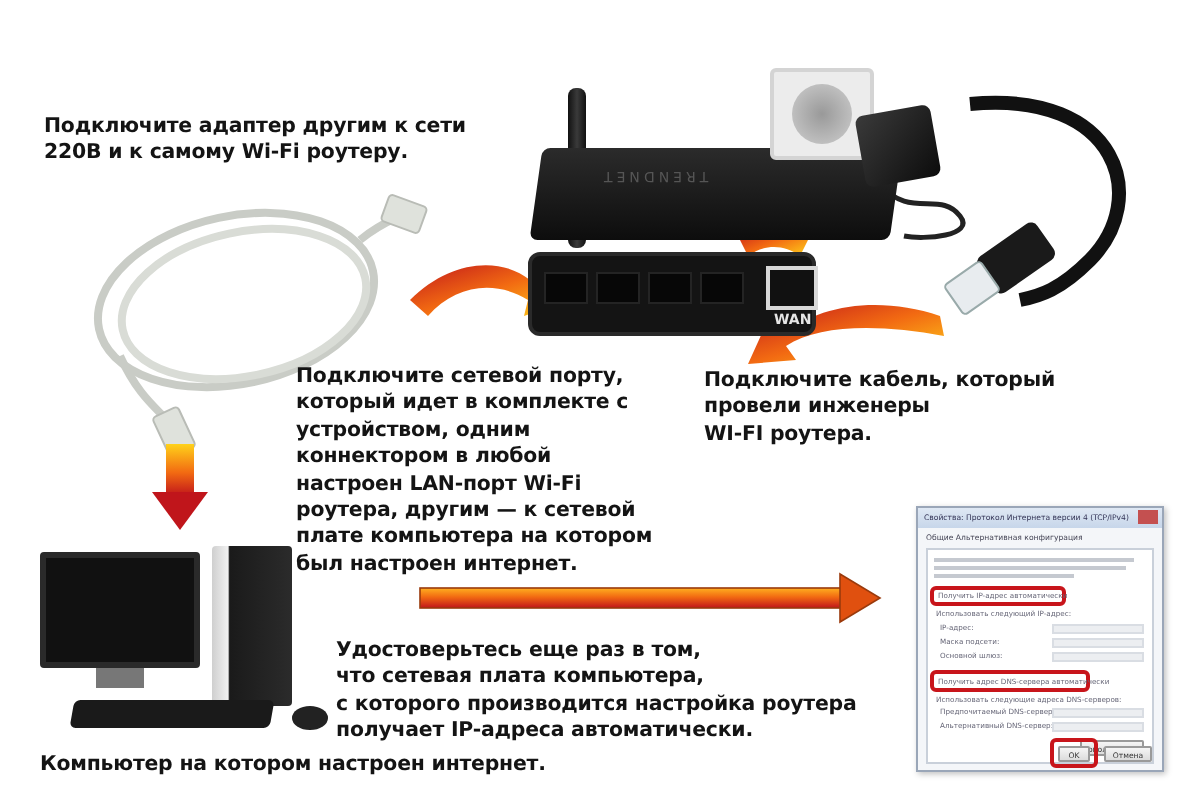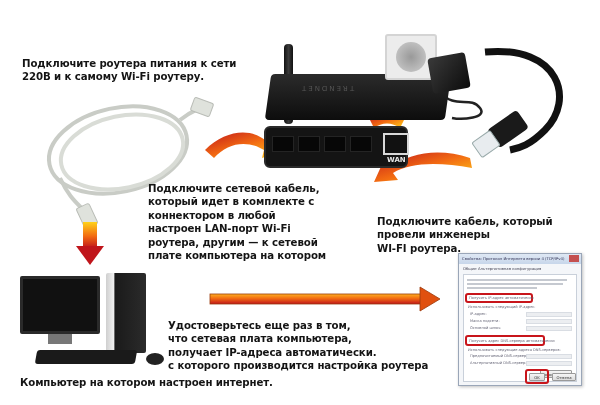--- a/index.html
+++ b/index.html
@@ -45,21 +45,21 @@
   .dialog-line { height: 2px; background: #c5c9d0; }
   .hl { border: 2.5px solid #c8151b; border-radius: 3px; }
   .dialog-field { height: 5px; background: #eceef1; border: 1px solid #d9dde3; }
   .dialog-btn { height: 8px; background: linear-gradient(#f5f5f5,#dcdcdc); border: 1px solid #9a9a9a; border-radius: 1px; font-size: 3.8px; line-height: 7px; text-align: center; color: #333; }
   .tiny { font-size: 3.6px; color: #667; white-space: nowrap; }
 </style>
 </head>
 <body>
 
 <div class="abs txt" style="left:22px; top:57px;">
-  <span>Подключите роутера питания к сети</span>
+  <span>Подключите адаптер другим к сети</span>
   <span>220В и к самому Wi-Fi роутеру.</span>
 </div>
 
 <svg width="600" height="405">
   <defs>
     <linearGradient id="gArrowV" x1="0" y1="0" x2="0" y2="1">
       <stop offset="0" stop-color="#ffd21a"></stop>
       <stop offset="0.55" stop-color="#f26a12"></stop>
       <stop offset="1" stop-color="#c0151b"></stop>
     </linearGradient>
@@ -121,45 +121,47 @@
   <div class="abs wan-port"></div>
   <div class="abs wan-label">WAN</div>
 </div>
 
 <div class="abs socket">
   <div class="abs socket-in"></div>
 </div>
 <div class="abs adapter"></div>
 
 <div class="abs txt" style="left:148px; top:182px;">
-  <span>Подключите сетевой кабель,</span>
+  <span>Подключите сетевой порту,</span>
   <span>который идет в комплекте с</span>
+  <span>устройством, одним</span>
   <span>коннектором в любой</span>
   <span>настроен LAN-порт Wi-Fi</span>
   <span>роутера, другим — к сетевой</span>
   <span>плате компьютера на котором</span>
-</div>
-
-<div class="abs txt" style="left:377px; top:184px;margin-top:31px;">
+  <span>был настроен интернет.</span>
+</div>
+
+<div class="abs txt" style="left:352px; top:184px;">
   <span>Подключите кабель, который</span>
   <span>провели инженеры</span>
   <span>WI-FI роутера.</span>
 </div>
 
 <div class="abs monitor"></div>
 <div class="abs monitor-stand"></div>
 <div class="abs tower"></div>
 <div class="abs keyboard"></div>
 <div class="abs mouse"></div>
 
 <div class="abs txt right" style="left:168px; top:319px; width:262px;">
   <span>Удостоверьтесь еще раз в том,</span>
   <span>что сетевая плата компьютера,</span>
+  <span>с которого производится настройка роутера</span>
   <span>получает IP-адреса автоматически.</span>
-  <span>с которого производится настройка роутера</span>
 </div>
 
 <div class="abs txt" style="left:20px; top:376px;">
   <span>Компьютер на котором настроен интернет.</span>
 </div>
 
 <div class="abs dialog">
   <div class="abs dialog-title">Свойства: Протокол Интернета версии 4 (TCP/IPv4)</div>
   <div class="abs dialog-close"></div>
   <div class="abs dialog-tab">Общие   Альтернативная конфигурация</div>

